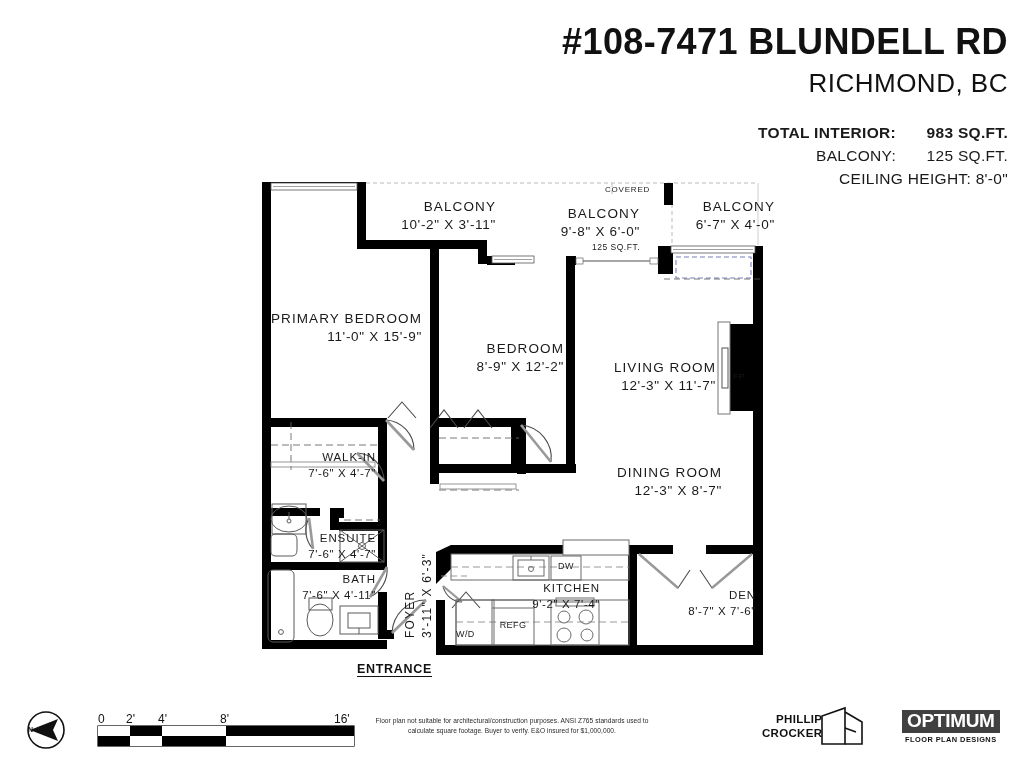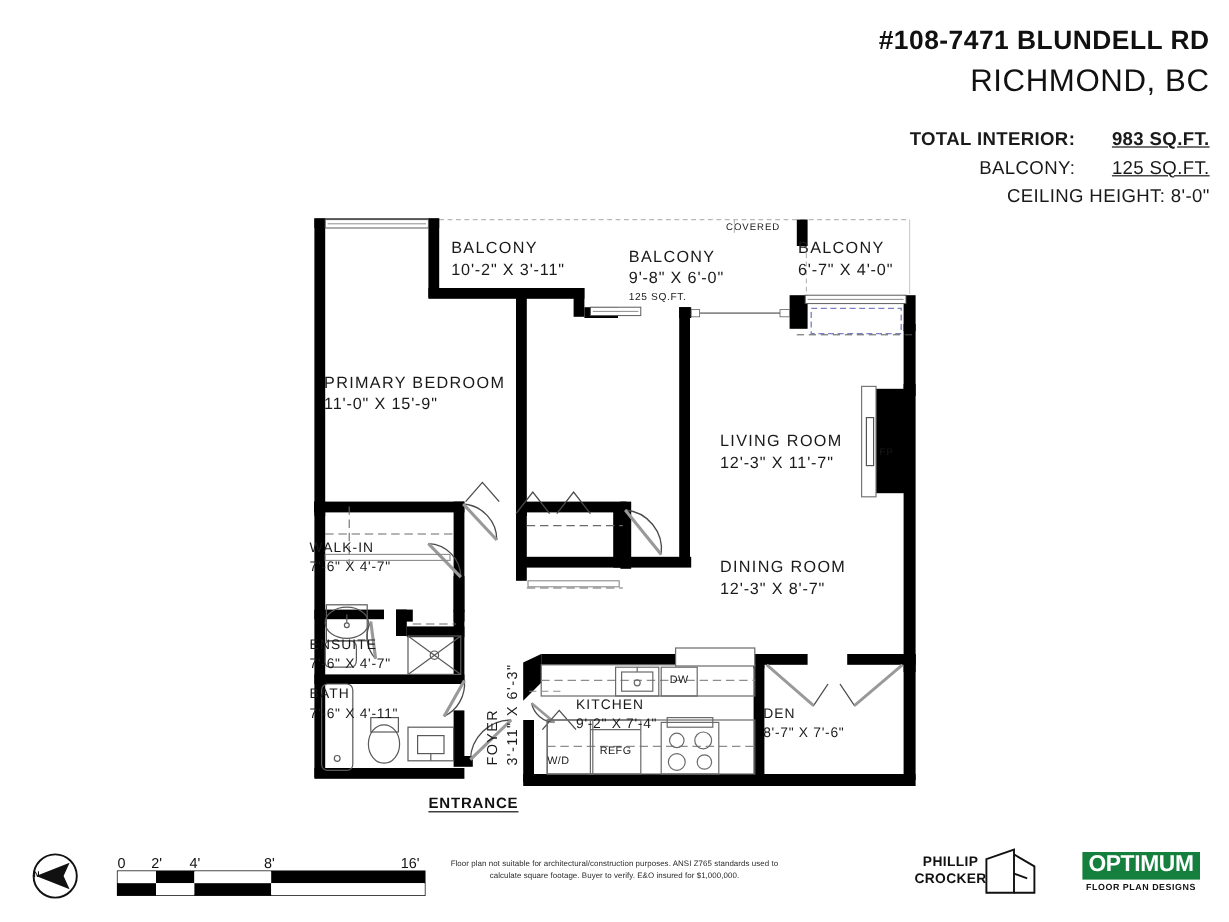--- a/index.html
+++ b/index.html
@@ -8,49 +8,49 @@
     background: #ffffff;
     font-family: "Liberation Sans", sans-serif;
     color: #1a1a1a;
     overflow: hidden;
   }
   #page { position: relative; width: 1024px; height: 768px; background: #fff; }
 
   
   .header { position: absolute; right: 16px; top: 22px; text-align: right; }
   .h-title {
-    font-size: 22px; font-weight: 700; letter-spacing: 0.4px;
+    font-size: 36px; font-weight: 700; letter-spacing: 0.4px;
     line-height: 1.1; color: #111;
   }
   .h-sub {
     font-size: 26px; font-weight: 400; letter-spacing: 0.5px;
     line-height: 1.35; color: #111; margin-top: 4px;
   }
   .h-rooms {
     font-size: 16.5px; font-weight: 400; letter-spacing: 0.4px;
     line-height: 1.3; color: #111; margin-top: 9px;
   }
   .stats { margin-top: 20px; font-size: 15.5px; letter-spacing: 0.3px; }
   .stat-row {
     display: flex; justify-content: flex-end; align-items: baseline;
     line-height: 1.5;
   }
   .stat-label { font-weight: 400; }
   .stat-label.bold { font-weight: 700; }
-  .stat-val { font-weight: 400; min-width: 112px; text-align: right; text-decoration: underline; }
+  .stat-val { font-weight: 400; min-width: 112px; text-align: right; }
   .stat-val.bold { font-weight: 700; }
   .stat-single { text-align: right; line-height: 1.5; }
 
   
   .plan { position: absolute; left: 0; top: 0; width: 1024px; height: 768px; }
   .plan svg { display: block; }
 
   
   .rlabel {
-    position: absolute; text-align: left; color: #1a1a1a;
+    position: absolute; text-align: right; color: #1a1a1a;
     white-space: nowrap; pointer-events: none;
   }
   .rname { font-size: 13.5px; letter-spacing: 1.1px; line-height: 1.35; }
   .rdim  { font-size: 13.5px; letter-spacing: 0.7px; line-height: 1.35; }
   .rsqft { font-size: 8.5px; letter-spacing: 0.5px; line-height: 1.5; }
   .rsmall .rname { font-size: 11.5px; letter-spacing: 0.9px; }
   .rsmall .rdim  { font-size: 11.5px; letter-spacing: 0.6px; }
   .tiny { font-size: 8px; letter-spacing: 0.8px; }
   .appl {
     position: absolute; font-size: 9px; letter-spacing: 0.4px;
@@ -75,26 +75,26 @@
     position: absolute; left: 366px; top: 716px; width: 292px;
     text-align: center; font-size: 6.6px; line-height: 1.55;
     color: #2a2a2a; letter-spacing: 0.05px;
   }
   .logo-pc {
     position: absolute; left: 762px; top: 712px;
     display: flex; align-items: center; gap: 7px;
   }
   .logo-pc-text {
     font-size: 11.5px; font-weight: 700; letter-spacing: 0.3px;
-    line-height: 1.25; color: #111; text-align: center;
+    line-height: 1.25; color: #111; text-align: right;
   }
   .logo-opt { position: absolute; left: 902px; top: 710px; }
   .opt-word {
     font-size: 19px; font-weight: 700; letter-spacing: -0.3px;
-    color: #fff; background: #15803d; padding: 0px 5px 1px 5px;
+    color: #fff; background: #404040; padding: 0px 5px 1px 5px;
     display: inline-block; line-height: 1.18;
   }
   .opt-sub {
     font-size: 7.4px; font-weight: 700; letter-spacing: 0.45px;
     color: #111; text-align: center; margin-top: 1.5px;
   }
 </style>
 </head>
 <body>
 
@@ -379,20 +379,24 @@
     <div class="rdim">6'-7" X 4'-0"</div>
   </div>
 
   <div class="tiny" style="position:absolute; left:605px; top:185px;">COVERED</div>
 
   <div class="rlabel" style="left:270px; top:310px; width:152px;">
     <div class="rname">PRIMARY BEDROOM</div>
     <div class="rdim">11'-0" X 15'-9"</div>
   </div>
 
+  <div class="rlabel" style="left:444px; top:340px; width:120px;">
+    <div class="rname">BEDROOM</div>
+    <div class="rdim">8'-9" X 12'-2"</div>
+  </div>
 
   <div class="rlabel" style="left:600px; top:359px; width:116px;">
     <div class="rname">LIVING ROOM</div>
     <div class="rdim">12'-3" X 11'-7"</div>
   </div>
 
   <div class="tiny" style="position:absolute; left:707px; top:372px;padding-left:26px;">FP</div>
 
   <div class="rlabel" style="left:600px; top:464px; width:122px;">
     <div class="rname">DINING ROOM</div>

